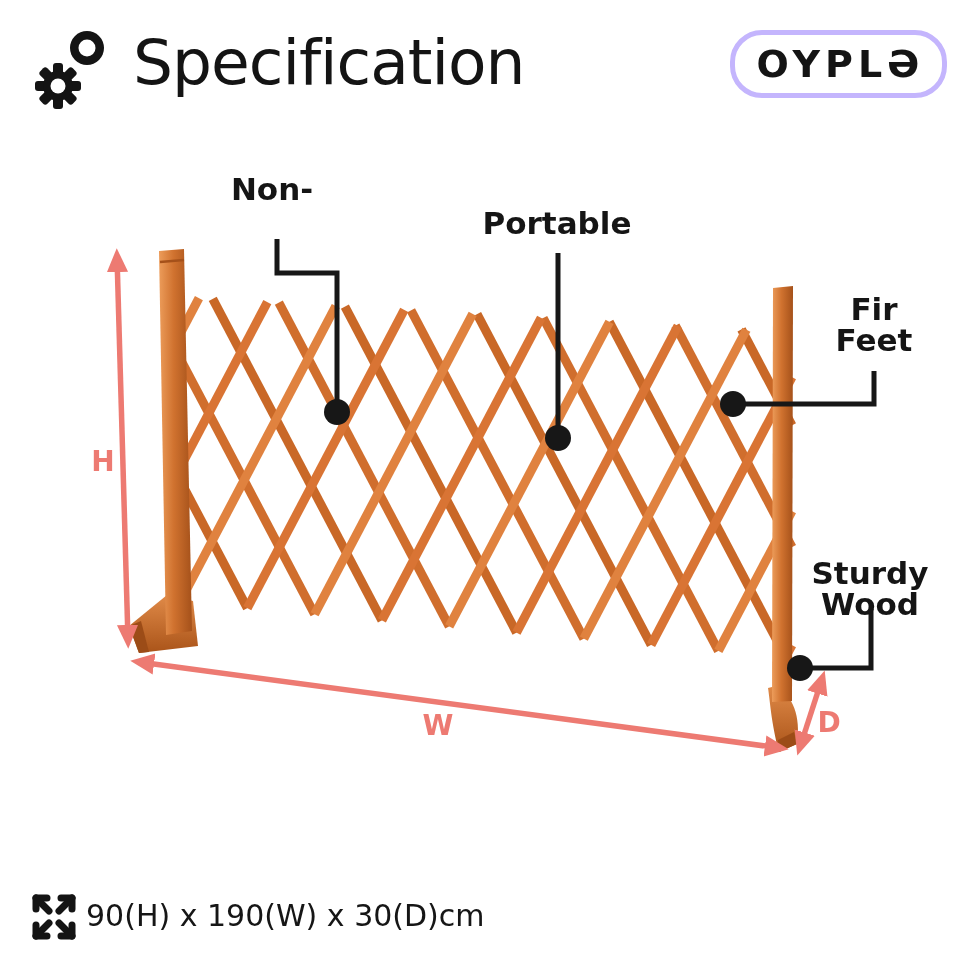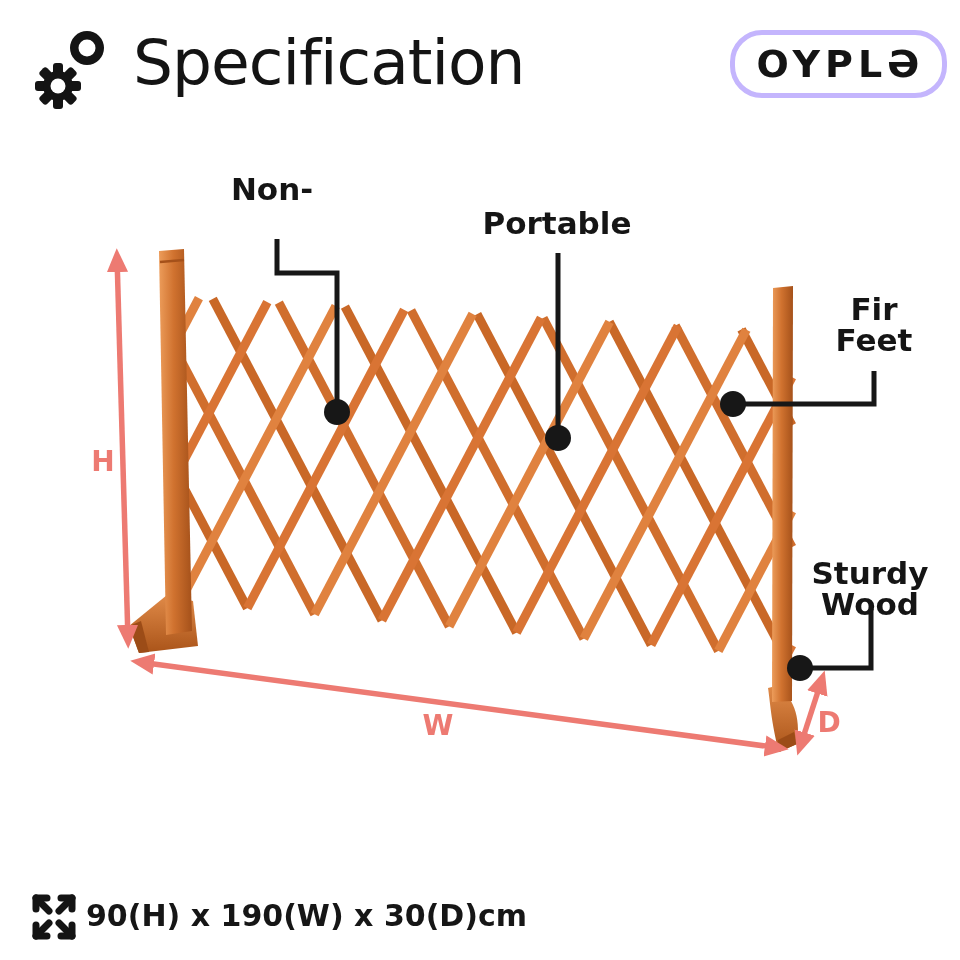--- a/index.html
+++ b/index.html
@@ -22,21 +22,21 @@
   }
   .callout{
     color:#151515;font-size:31px;font-weight:bold;text-align:center;
     line-height:31px;white-space:nowrap;transform:translateX(-50%);
   }
   .dim-label{
     color:#ed7a72;font-size:28px;font-weight:bold;white-space:nowrap;
     transform:translate(-50%,-50%);
   }
   .size-summary{
-    left:86px;top:898px;font-size:30px;font-weight:bold;color:#161616;
+    left:86px;top:898px;font-size:30px;font-weight:normal;color:#161616;
     white-space:nowrap;
   }
   svg{display:block;}
 </style>
 </head>
 <body>
 
 <div class="canvas">
 
   <svg class="abs" style="left:0;top:0" width="960" height="960" viewBox="0 0 960 960">

